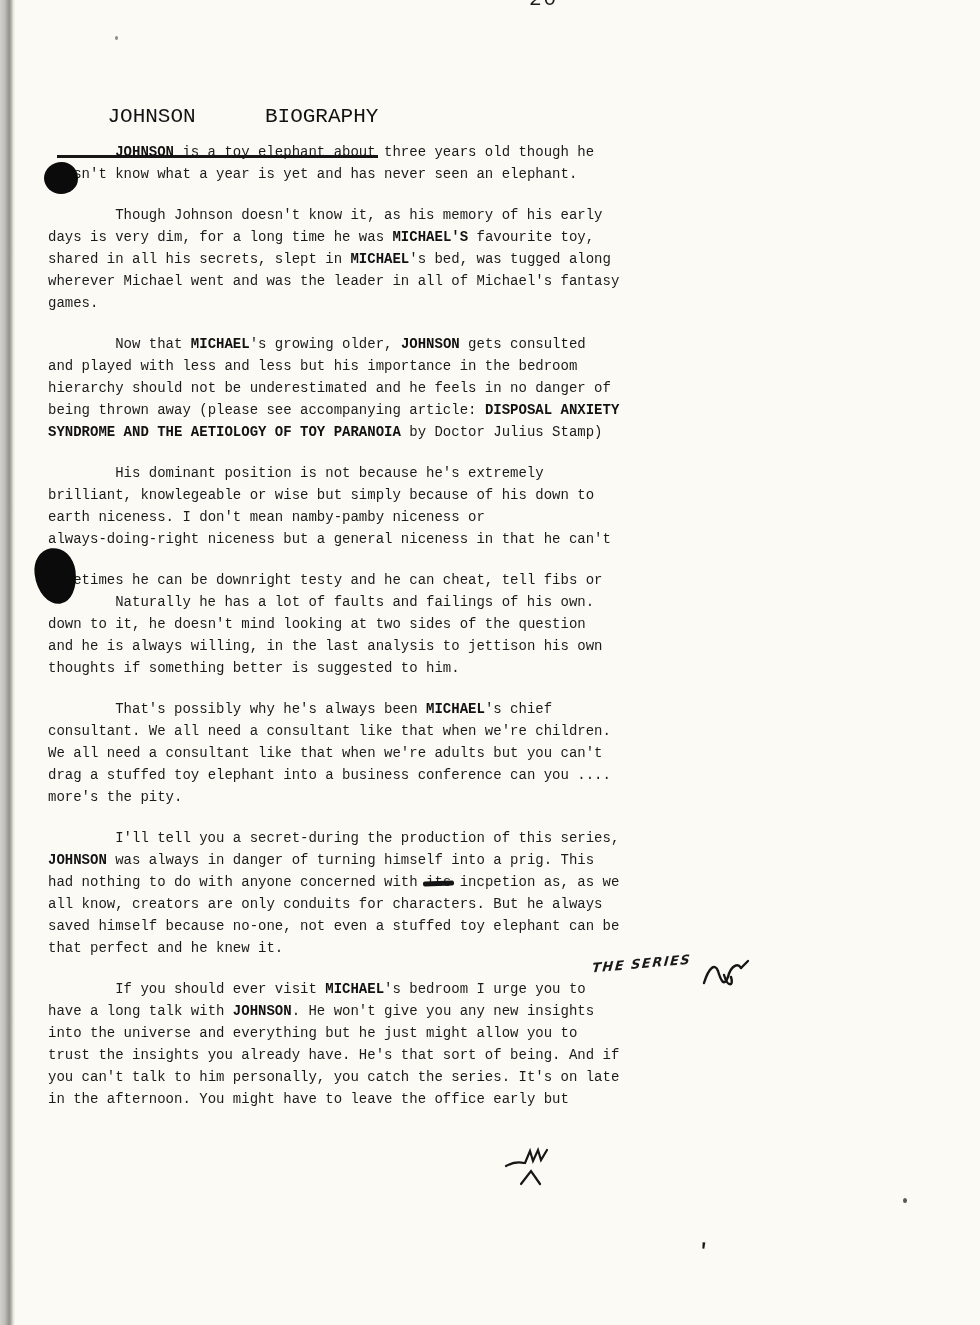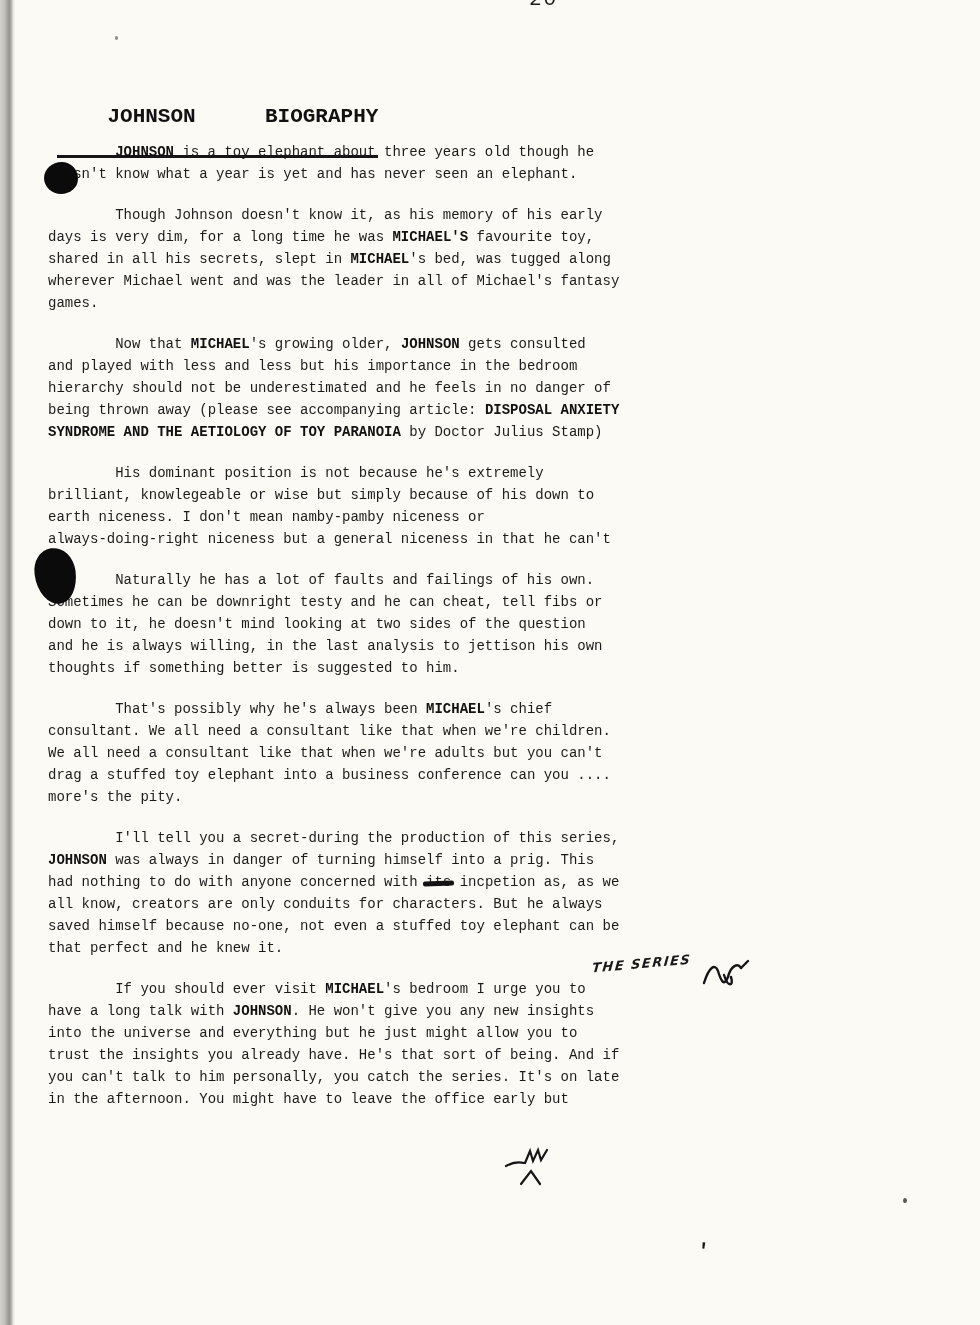--- a/index.html
+++ b/index.html
@@ -11,21 +11,21 @@
   .scan-edge{
     position:absolute;left:0;top:0;width:15px;height:1325px;
     background:linear-gradient(90deg,#d3d1cd 0%,#c2c0bc 30%,#94928c 62%,#b3b1ab 75%,#e6e4de 88%,#f7f5ef 100%);
   }
   .page-number{
     position:absolute;left:529px;top:-12px;
     font-size:21px;color:#1c1c1c;letter-spacing:2px;
   }
   .heading{
     position:absolute;left:57px;top:82px;
-    font-size:21px;font-weight:bold;color:#121212;
+    font-size:21px;font-weight:normal;color:#121212;
     border-bottom:3px solid #161616;padding-bottom:4px;
     white-space:pre;
   }
   .heading .gap{display:inline-block;width:5.5ch;}
   .body-text{
     position:absolute;left:48px;top:141px;width:910px;
     font-size:14px;line-height:22px;color:#1b1b1b;
   }
   .para{margin:0 0 19px 0;}
   .line{white-space:pre;height:22px;}
@@ -99,22 +99,22 @@
         <div class="line">being thrown away (please see accompanying article: <b>DISPOSAL ANXIETY</b></div>
         <div class="line"><b>SYNDROME AND THE AETIOLOGY OF TOY PARANOIA</b> by Doctor Julius Stamp)</div>
       </div>
       <div class="para">
         <div class="line first">His dominant position is not because he's extremely</div>
         <div class="line">brilliant, knowlegeable or wise but simply because of his down to</div>
         <div class="line">earth niceness. I don't mean namby-pamby niceness or</div>
         <div class="line">always-doing-right niceness but a general niceness in that he can't</div>
       </div>
       <div class="para">
+        <div class="line">Sometimes he can be downright testy and he can cheat, tell fibs or</div>
         <div class="line first">Naturally he has a lot of faults and failings of his own.</div>
-        <div class="line">Sometimes he can be downright testy and he can cheat, tell fibs or</div>
         <div class="line">down to it, he doesn't mind looking at two sides of the question</div>
         <div class="line">and he is always willing, in the last analysis to jettison his own</div>
         <div class="line">thoughts if something better is suggested to him.</div>
       </div>
       <div class="para">
         <div class="line first">That's possibly why he's always been <b>MICHAEL</b>'s chief</div>
         <div class="line">consultant. We all need a consultant like that when we're children.</div>
         <div class="line">We all need a consultant like that when we're adults but you can't</div>
         <div class="line">drag a stuffed toy elephant into a business conference can you ....</div>
         <div class="line">more's the pity.</div>

